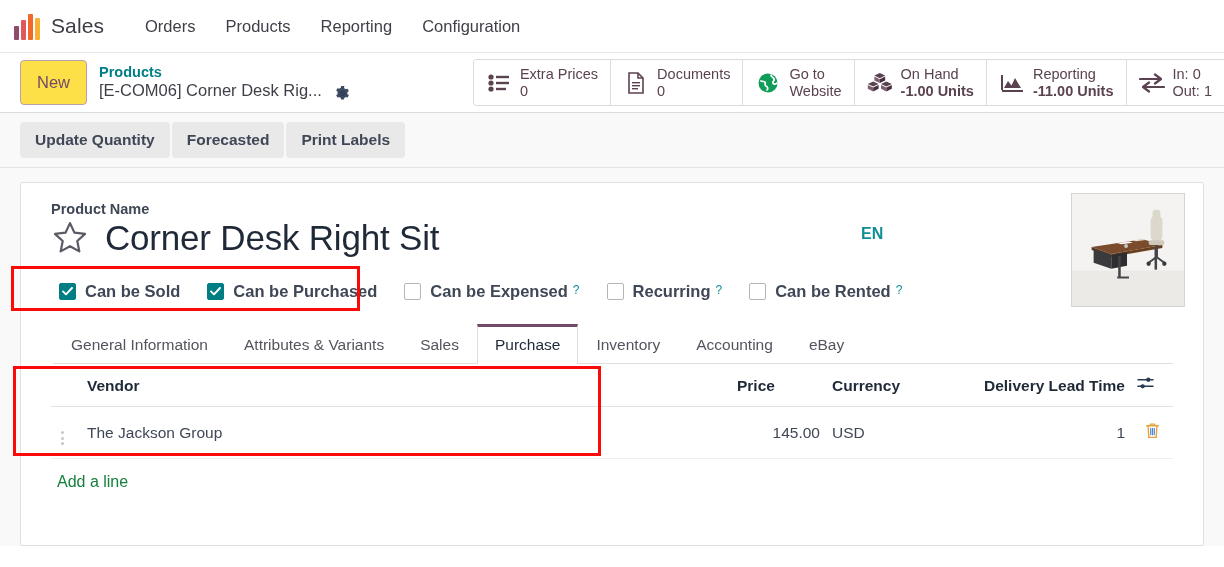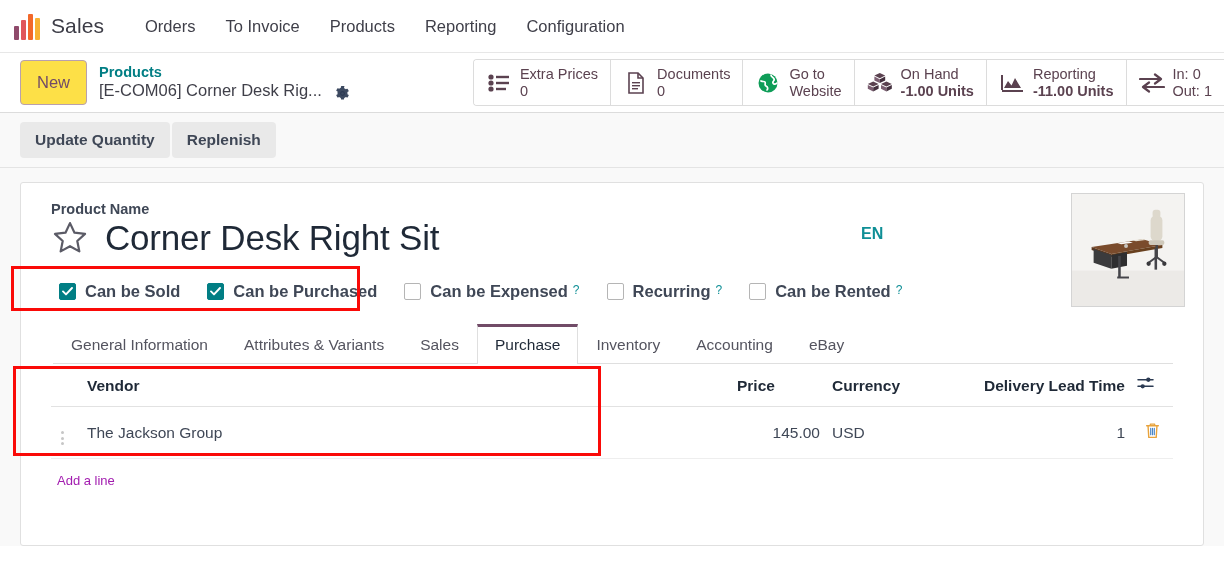--- a/index.html
+++ b/index.html
@@ -248,41 +248,40 @@
   th.col-lead, td.col-lead { text-align: right; }
   .hdr-lead-inner { display: flex; align-items: center; justify-content: flex-end; gap: 10px; }
   .sliders-icon { width: 17px; height: 15px; cursor: pointer; }
   .drag-handle {
     display: inline-flex; flex-direction: column; gap: 2.5px;
     cursor: grab; padding-left: 4px;
   }
   .drag-handle i { width: 3px; height: 3px; background: #c6c6c6; display: block; border-radius: 50%; }
   .trash-icon { width: 15px; height: 17px; cursor: pointer; }
   .add-line {
-    font-size: 13px;
-    color: #a21caf;
+    font-size: 16px;
+    color: #15803d;
     padding: 14px 6px 0 6px;
     cursor: pointer;
     display: inline-block;
   }
 </style>
 </head>
 <body>
 
 <div class="navbar">
   <div class="brand-logo">
     <i class="bar-1"></i>
       <i class="bar-2"></i>
       <i class="bar-3"></i>
       <i class="bar-4"></i>
   </div>
   <div class="brand-name">Sales</div>
   <div class="nav-links">
     <div class="nav-link">Orders</div>
-    <div class="nav-link">To Invoice</div>
     <div class="nav-link">Products</div>
     <div class="nav-link">Reporting</div>
     <div class="nav-link">Configuration</div>
   </div>
 </div>
 
 <div class="cp">
   <button class="btn-new">New</button>
 
   <div class="bc">
@@ -389,21 +388,22 @@
         <span class="stat-label">In: 0</span>
         <span class="stat-value plain">Out: 1</span>
       </span>
     </div>
 
   </div>
 </div>
 
 <div class="actionbar">
   <button class="act-btn">Update Quantity</button>
-  <button class="act-btn">Replenish</button>
+  <button class="act-btn">Forecasted</button>
+  <button class="act-btn">Print Labels</button>
 </div>
 
 <div class="sheet-wrap">
   <div class="sheet">
 
     <div class="field-label">Product Name</div>
 
     <div class="title-row">
       <svg class="star-icon" viewBox="0 0 24 24">
         <path d="M12 2.6l2.85 6.05 6.65.78-4.9 4.5 1.3 6.52L12 17.2l-5.9 3.25 1.3-6.52-4.9-4.5 6.65-.78z" fill="none" stroke="#5b5b66" stroke-width="1.4" stroke-linejoin="round"></path>

